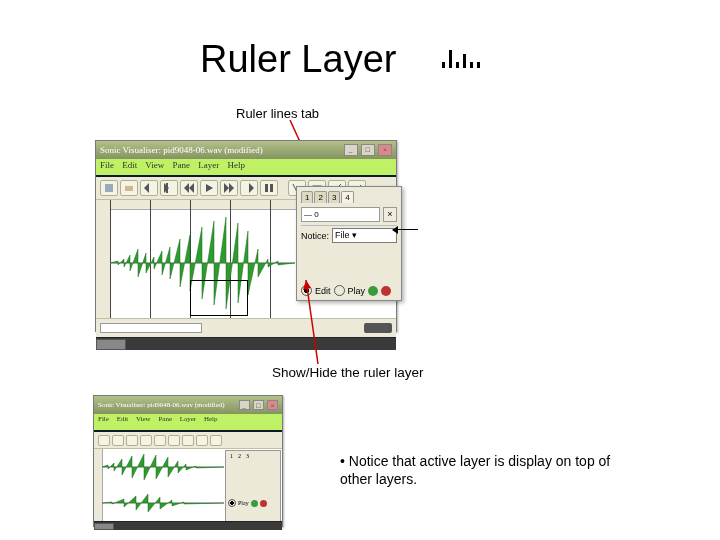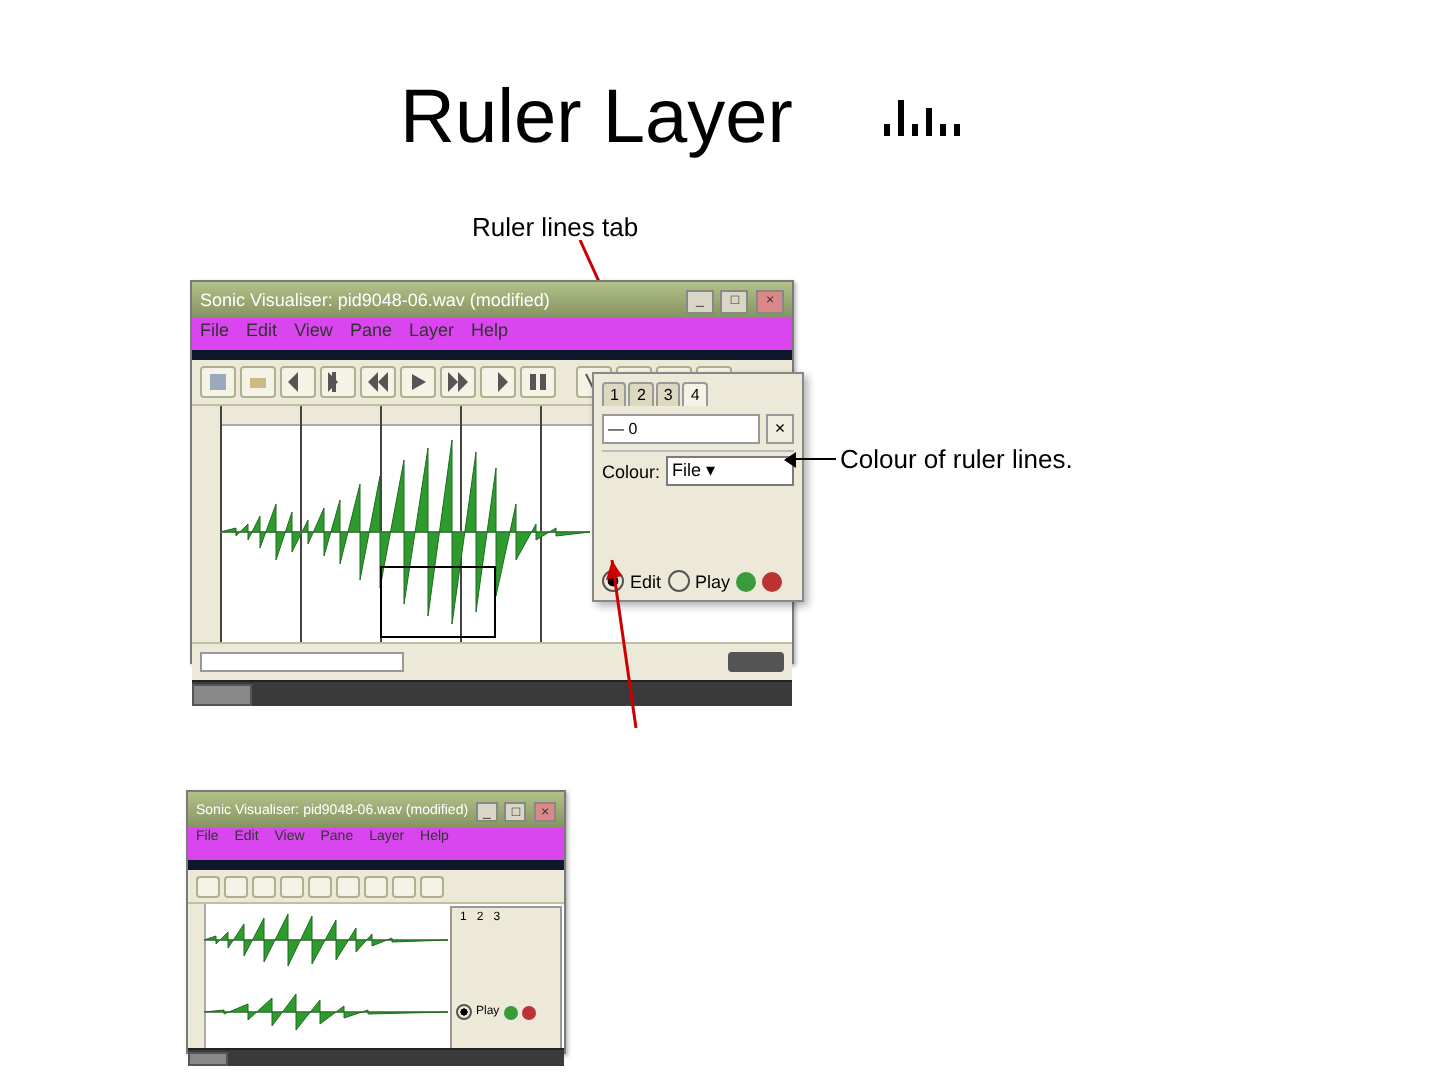--- a/index.html
+++ b/index.html
@@ -11,24 +11,24 @@
     background: #fff;
     position: relative;
     overflow: hidden;
   }
   .slide { position: relative; width: 720px; height: 540px; margin-top: 20px; }
   .title { position: absolute; left: 200px; top: 18px; font-size: 38px; }
   .mini-icon { position: absolute; left: 440px; top: 30px; }
   .mini-icon span { display: inline-block; width: 3px; background: #000; margin: 0 2px; vertical-align: bottom; }
   .label { font-size: 13px; position: absolute; }
 
-  .app-window { position: absolute; border: 1px solid #7a7a7a; background: #ece9d8; box-shadow: 1px 1px 2px rgba(0,0,0,0.3); }
+  .app-window { position: absolute; border: 1px solid #7a7a7a; background: #ece9d8; box-shadow: 1px 1px 2px rgba(0,0,0,0.3); font-family: Liberation Serif, serif; }
   .titlebar { height: 16px; background: linear-gradient(#b3c28a,#849360); color: #fff; font-size: 9px; padding: 1px 4px; display: flex; justify-content: space-between; align-items: center; }
   .titlebar .winbtns span { display:inline-block; width:12px; height:10px; background:#d9d6c5; border:1px solid #888; margin-left:1px; font-size:7px; text-align:center; line-height:10px; color:#333; }
-  .menubar { height: 14px; background: #d946ef; font-size: 9px; padding: 1px 4px; border-bottom: 5px solid #0f172a; }
+  .menubar { height: 14px; background: #bef264; font-size: 9px; padding: 1px 4px; border-bottom: 2px solid #0f172a; }
   .menubar span { margin-right: 6px; color: #333; }
   .toolbar { height: 18px; background: #ece9d8; padding: 2px 4px; border-bottom: 1px solid #c0c0a0; display:flex; gap:2px; align-items:center;}
   .tbtn { width: 16px; height: 14px; background: #f5f3e6; border: 1px solid #b0b090; border-radius: 2px; display:flex; align-items:center; justify-content:center;}
   .tbtn svg { width: 10px; height: 10px; }
   .canvas-area { position: relative; background: #fff; }
   .wave { position: absolute; }
   .statusbar { height: 18px; background: #ece9d8; border-top: 1px solid #c0c0a0; display:flex; align-items:center; padding:0 4px; gap:4px;}
   .scrollbar { height: 12px; background: #3a3a3a; border-top:1px solid #222; position:relative;}
   .scrollbar .thumb { position:absolute; left:0; top:1px; height:9px; width:28px; background:#888; border:1px solid #555;}
 
@@ -196,38 +196,38 @@
       <div class="tab">1</div>
       <div class="tab">2</div>
       <div class="tab">3</div>
       <div class="tab active">4</div>
     </div>
     <div class="row" style="border-bottom:1px solid #bbb;padding-bottom:3px;">
       <div style="background:#fff;border:1px solid #999;height:13px;flex:1;font-size:8px;padding:0 2px;line-height:13px;">— 0</div>
       <div style="width:12px;height:13px;border:1px solid #999;background:#f0ede0;text-align:center;font-size:9px;line-height:13px;">×</div>
     </div>
     <div class="row">
-      <span>Colour:</span>
+      <span>Notice:</span>
       <div class="field"><span>File</span> ▾</div>
     </div>
     <div style="height:36px"></div>
     <div class="bottom">
       <span class="radio on"></span>
       <span>Edit</span>
       <span class="radio"></span>
       <span>Play</span>
       <span class="dot green"></span>
       <span class="dot red"></span>
     </div>
   </div>
 
-  <div class="label" style="left:420px; top:202px;">Colour of ruler lines.</div>
   <div style="position:absolute; left:393px; top:209px; width:25px; height:1px; background:#000;"></div>
   <div style="position:absolute; left:392px; top:206px; width:0;height:0;border-top:4px solid transparent;border-bottom:4px solid transparent;border-right:6px solid #000;"></div>
 
+  <div class="label" style="left:272px; top:345px; font-size:13.5px;">Show/Hide the ruler layer</div>
   <svg style="position:absolute; left:302px; top:258px;" width="20" height="88">
     <line x1="16" y1="86" x2="4" y2="2" stroke="#c00" stroke-width="1.5"></line>
     <polygon points="4,2 1,12 9,10" fill="#c00"></polygon>
   </svg>
 
   <div class="app-window" style="left:93px; top:375px; width:188px; height:130px;">
     <div class="titlebar">
       <span style="font-size:7px;overflow:hidden;white-space:nowrap;">Sonic Visualiser: pid9048-06.wav (modified)</span>
       <span class="winbtns">
         <span style="width:9px;height:8px;">_</span>
@@ -279,13 +279,14 @@
           <span class="dot green" style="width:7px;height:7px;"></span>
           <span class="dot red" style="width:7px;height:7px;"></span>
         </div>
       </div>
     </div>
     <div class="scrollbar" style="height:8px;">
         <div class="thumb" style="height:5px;width:18px;"></div>
       </div>
   </div>
 
+  <div class="bullet" style="left:340px; top:432px; width:300px; line-height:1.3;">• Notice that active layer is display on top of other layers.</div>
 </div>
 
 </body></html>

